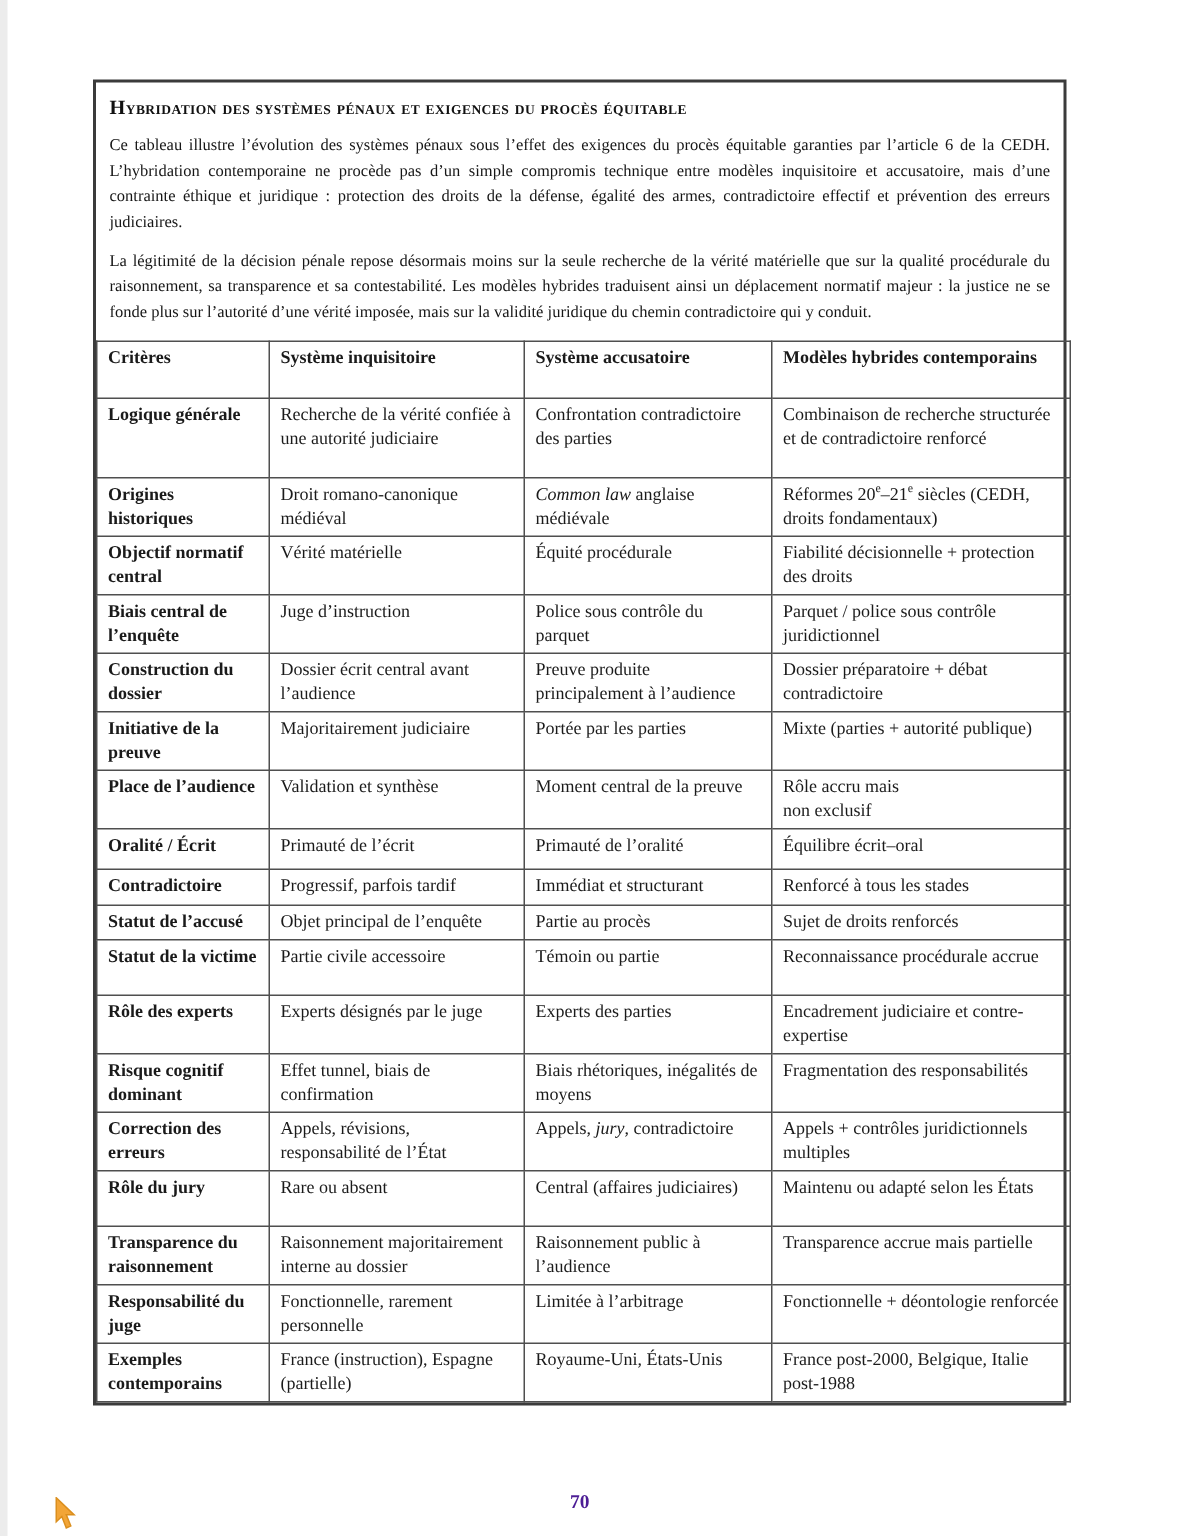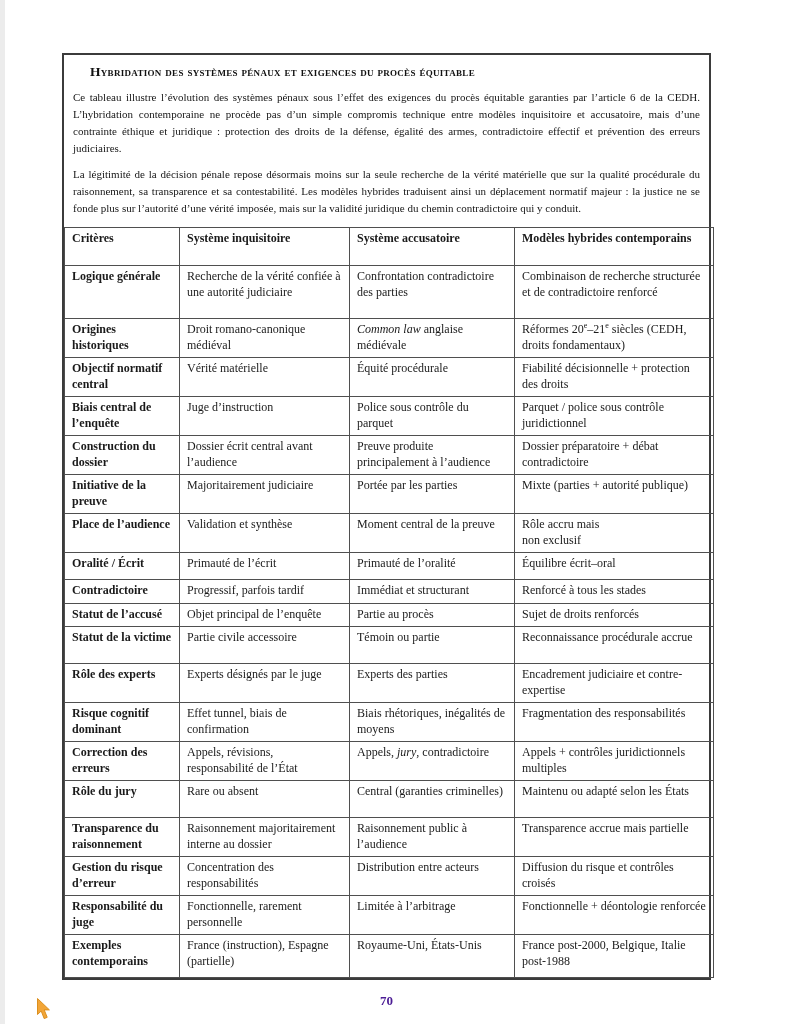--- a/index.html
+++ b/index.html
@@ -15,21 +15,21 @@
   }
   .content-box {
     position:absolute; left:62px; top:53px; width:649px;
     border:2px solid #3b3b3b; box-sizing:border-box;
     background:#ffffff;
   }
   .box-text { padding:7px 9px 1px 9px; }
   .box-title {
     font-weight:bold; font-variant:small-caps;
     font-size:13.5px; letter-spacing:0.3px;
-    margin:2px 0 9px 17px; color:#111;
+    margin:2px 0 9px 0; color:#111;
   }
   .intro {
     font-size:11px; line-height:17px; text-align:justify;
     margin:0 0 9px 0; color:#161616;
   }
   table.crit-table {
     border-collapse:collapse; width:100%; table-layout:fixed;
     font-size:12px;
   }
   .crit-table th, .crit-table td {
@@ -166,36 +166,30 @@
         </tr>
         <tr>
           <th class="crit">Correction des erreurs</th>
           <td class="cell">Appels, révisions, responsabilité de l’État</td>
           <td class="cell">Appels, <i>jury</i>, contradictoire</td>
           <td class="cell">Appels + contrôles juridictionnels multiples</td>
         </tr>
         <tr>
           <th class="crit">Rôle du jury</th>
           <td class="cell">Rare ou absent</td>
-          <td class="cell">Central (garanties criminelles)</td>
+          <td class="cell">Central (affaires judiciaires)</td>
           <td class="cell">Maintenu ou adapté selon les États</td>
         </tr>
         <tr>
           <th class="crit">Transparence du raisonnement</th>
           <td class="cell">Raisonnement majoritairement interne au dossier</td>
           <td class="cell">Raisonnement public à l’audience</td>
           <td class="cell">Transparence accrue mais partielle</td>
         </tr>
         <tr>
-          <th class="crit">Gestion du risque d’erreur</th>
-          <td class="cell">Concentration des responsabilités</td>
-          <td class="cell">Distribution entre acteurs</td>
-          <td class="cell">Diffusion du risque et contrôles croisés</td>
-        </tr>
-        <tr>
           <th class="crit">Responsabilité du juge</th>
           <td class="cell">Fonctionnelle, rarement personnelle</td>
           <td class="cell">Limitée à l’arbitrage</td>
           <td class="cell">Fonctionnelle + déontologie renforcée</td>
         </tr>
         <tr>
           <th class="crit">Exemples contemporains</th>
           <td class="cell">France (instruction), Espagne (partielle)</td>
           <td class="cell">Royaume-Uni, États-Unis</td>
           <td class="cell">France post-2000, Belgique, Italie post-1988</td>

